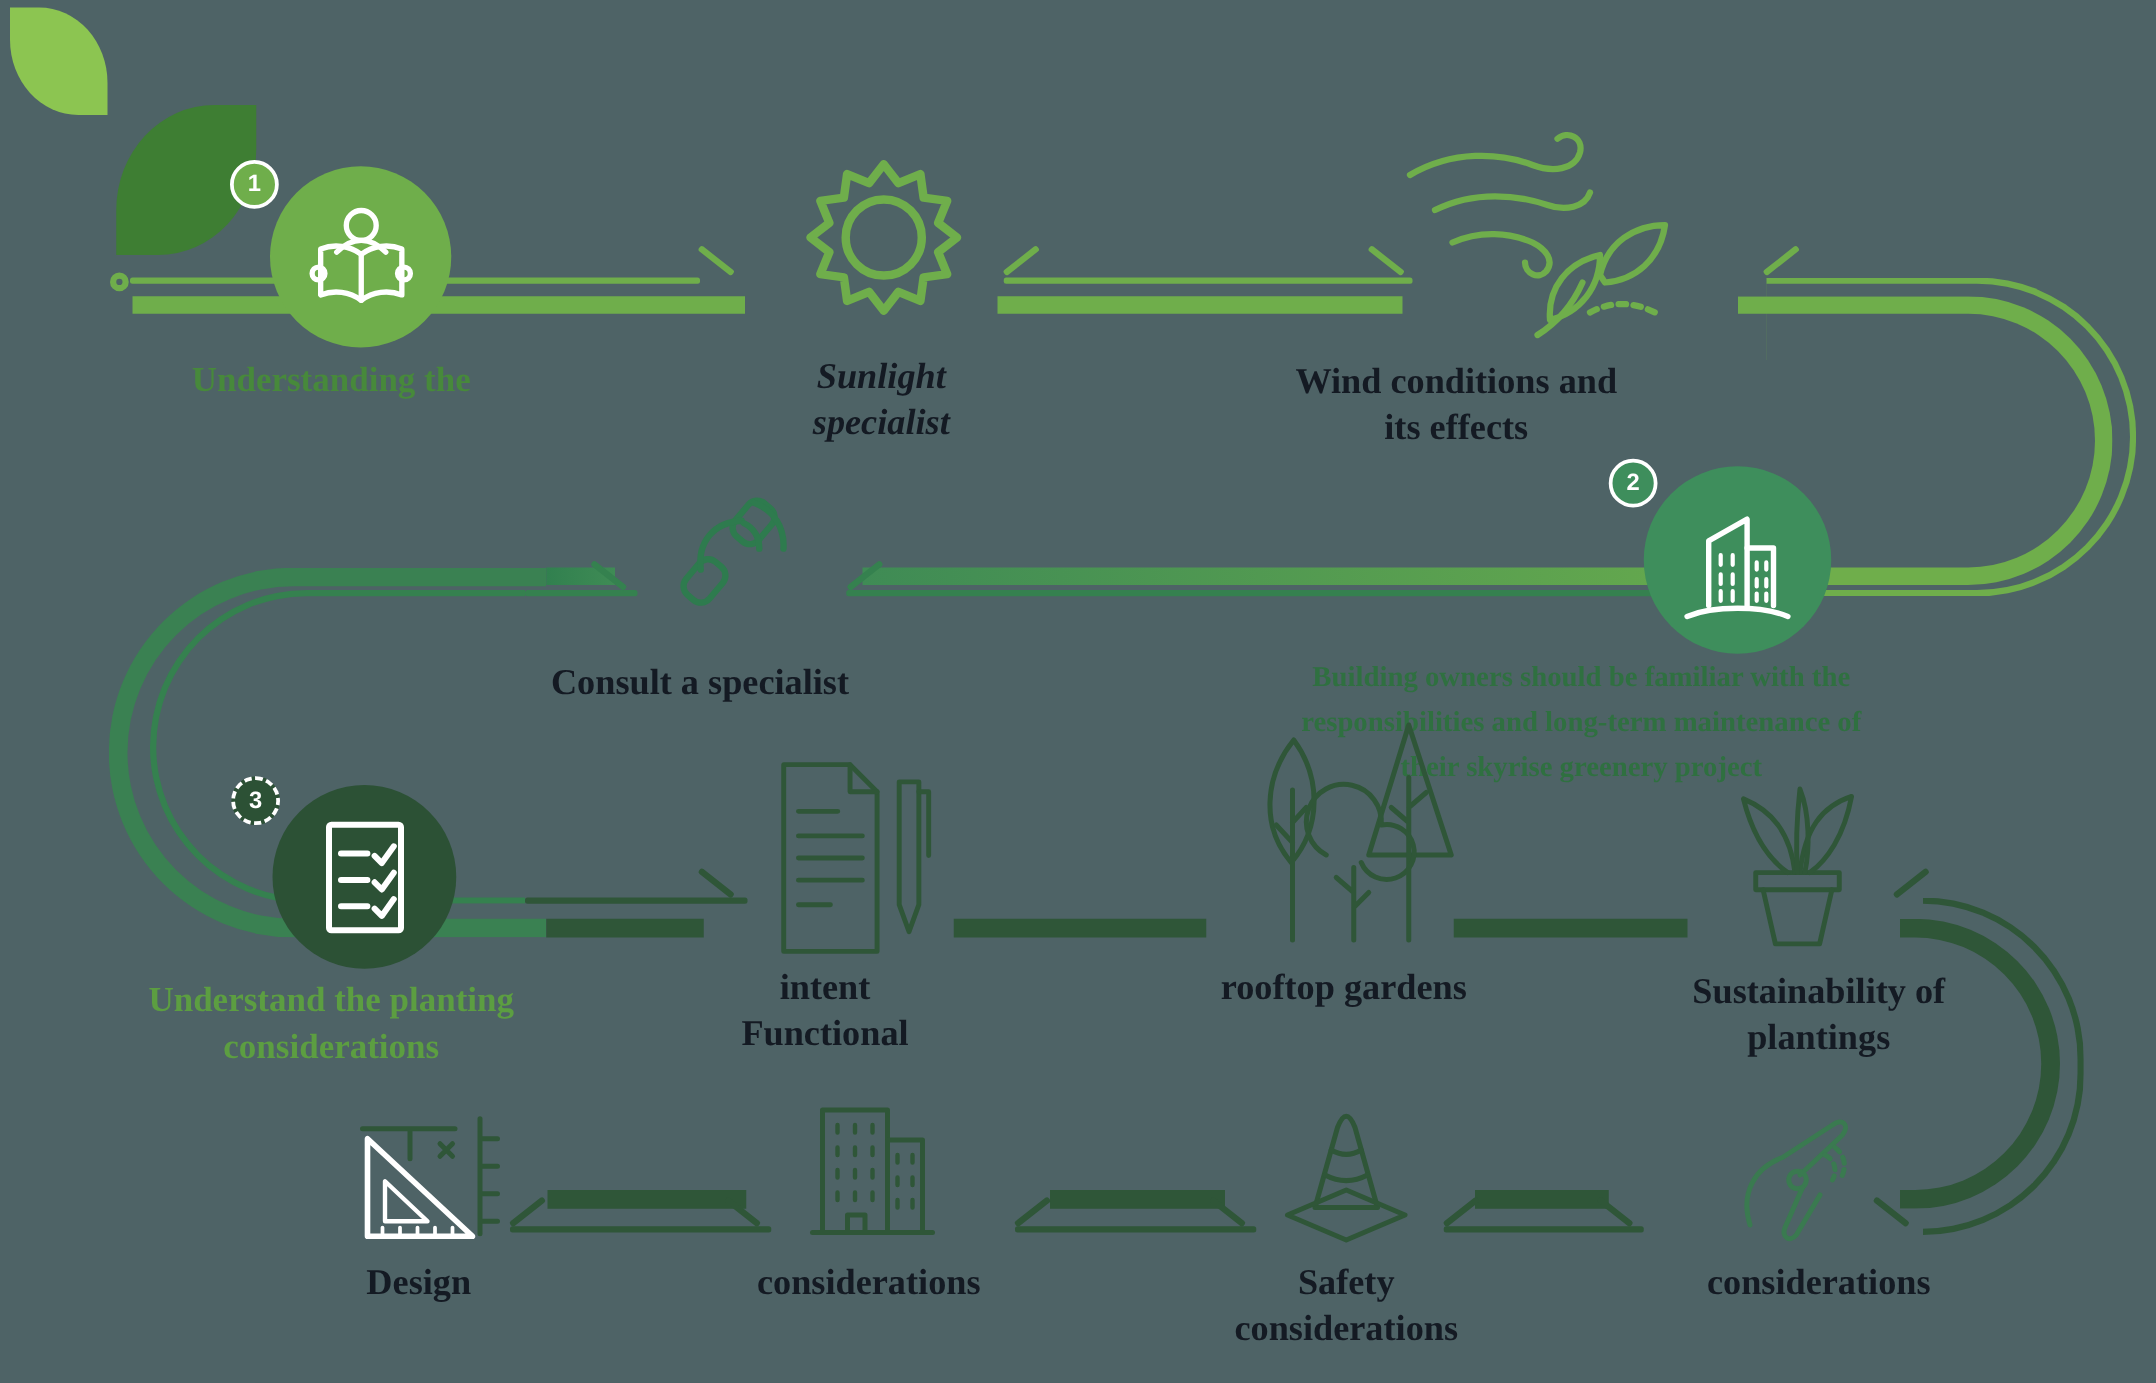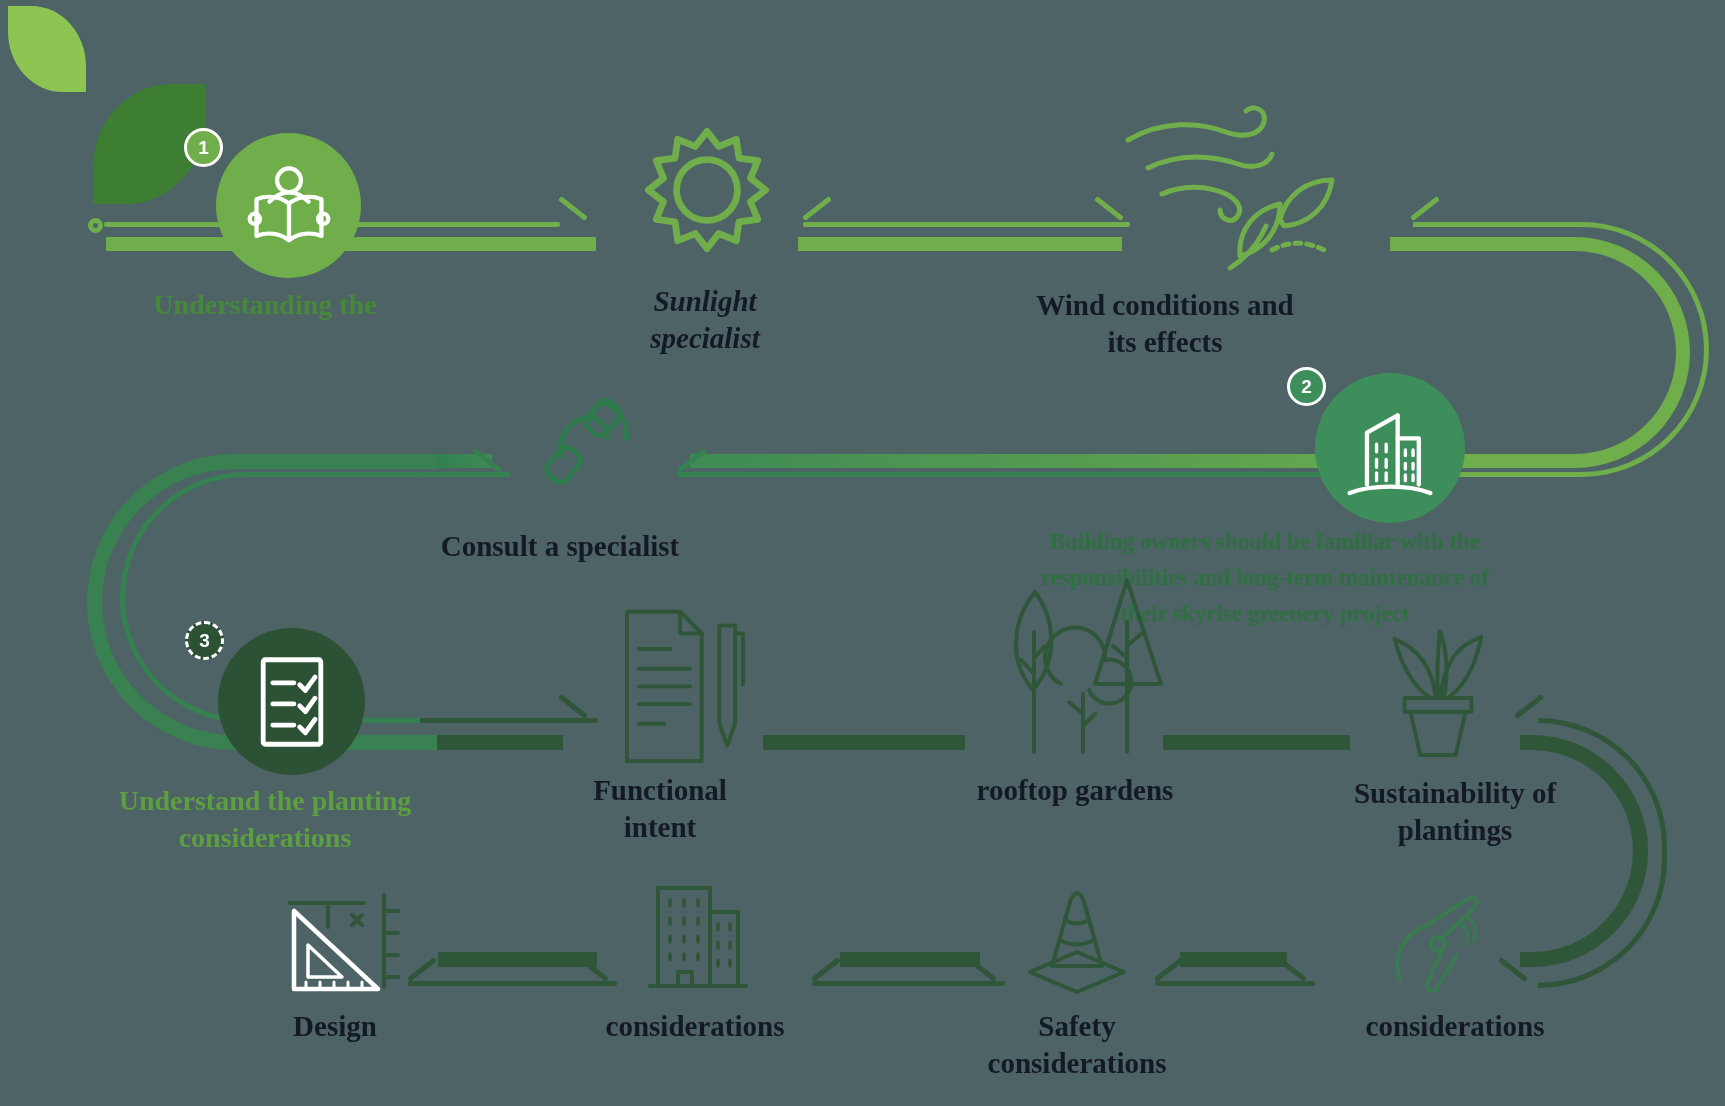--- a/index.html
+++ b/index.html
@@ -191,22 +191,22 @@
   <div class="icon" style="left:620px;top:596px;">
     <svg width="125" height="172" viewBox="0 0 125 175" fill="none" stroke="#2f5638" stroke-width="4" stroke-linecap="round" stroke-linejoin="round">
       <path d="M6 16 H60 L82 38 V168 H6 Z"></path>
       <path d="M60 16 V38 H82"></path>
       <path d="M18 54 H50 M18 74 H70 M18 92 H70 M18 110 H70 M18 130 H44"></path>
       <path d="M100 30 V130 L108 152 L116 130 V30 Z"></path>
       <path d="M116 38 H124 V90"></path>
     </svg>
   </div>
   <div class="lbl" style="left:495px;top:772px;width:330px;">
+    <div>intent</div>
     <div>Functional</div>
-    <div>intent</div>
   </div>
 
   <div class="icon" style="left:995px;top:562px;">
     <svg width="170" height="195" viewBox="0 0 170 195" fill="none" stroke="#2f5638" stroke-width="4" stroke-linecap="round" stroke-linejoin="round">
       <path d="M38 128 C14 100 16 60 40 30 C62 60 62 100 38 128 Z"></path>
       <path d="M39 70 V190 M39 112 L26 98 M39 96 L50 84"></path>
       <path d="M132 18 L166 122 H100 Z"></path>
       <path d="M132 60 V190 M132 96 L118 84 M132 84 L146 72"></path>
       <path d="M66 122 A30 30 0 1 1 110 98 A22 22 0 1 1 94 128"></path>
       <path d="M88 132 V190 M88 152 L74 140 M88 164 L100 152"></path>

